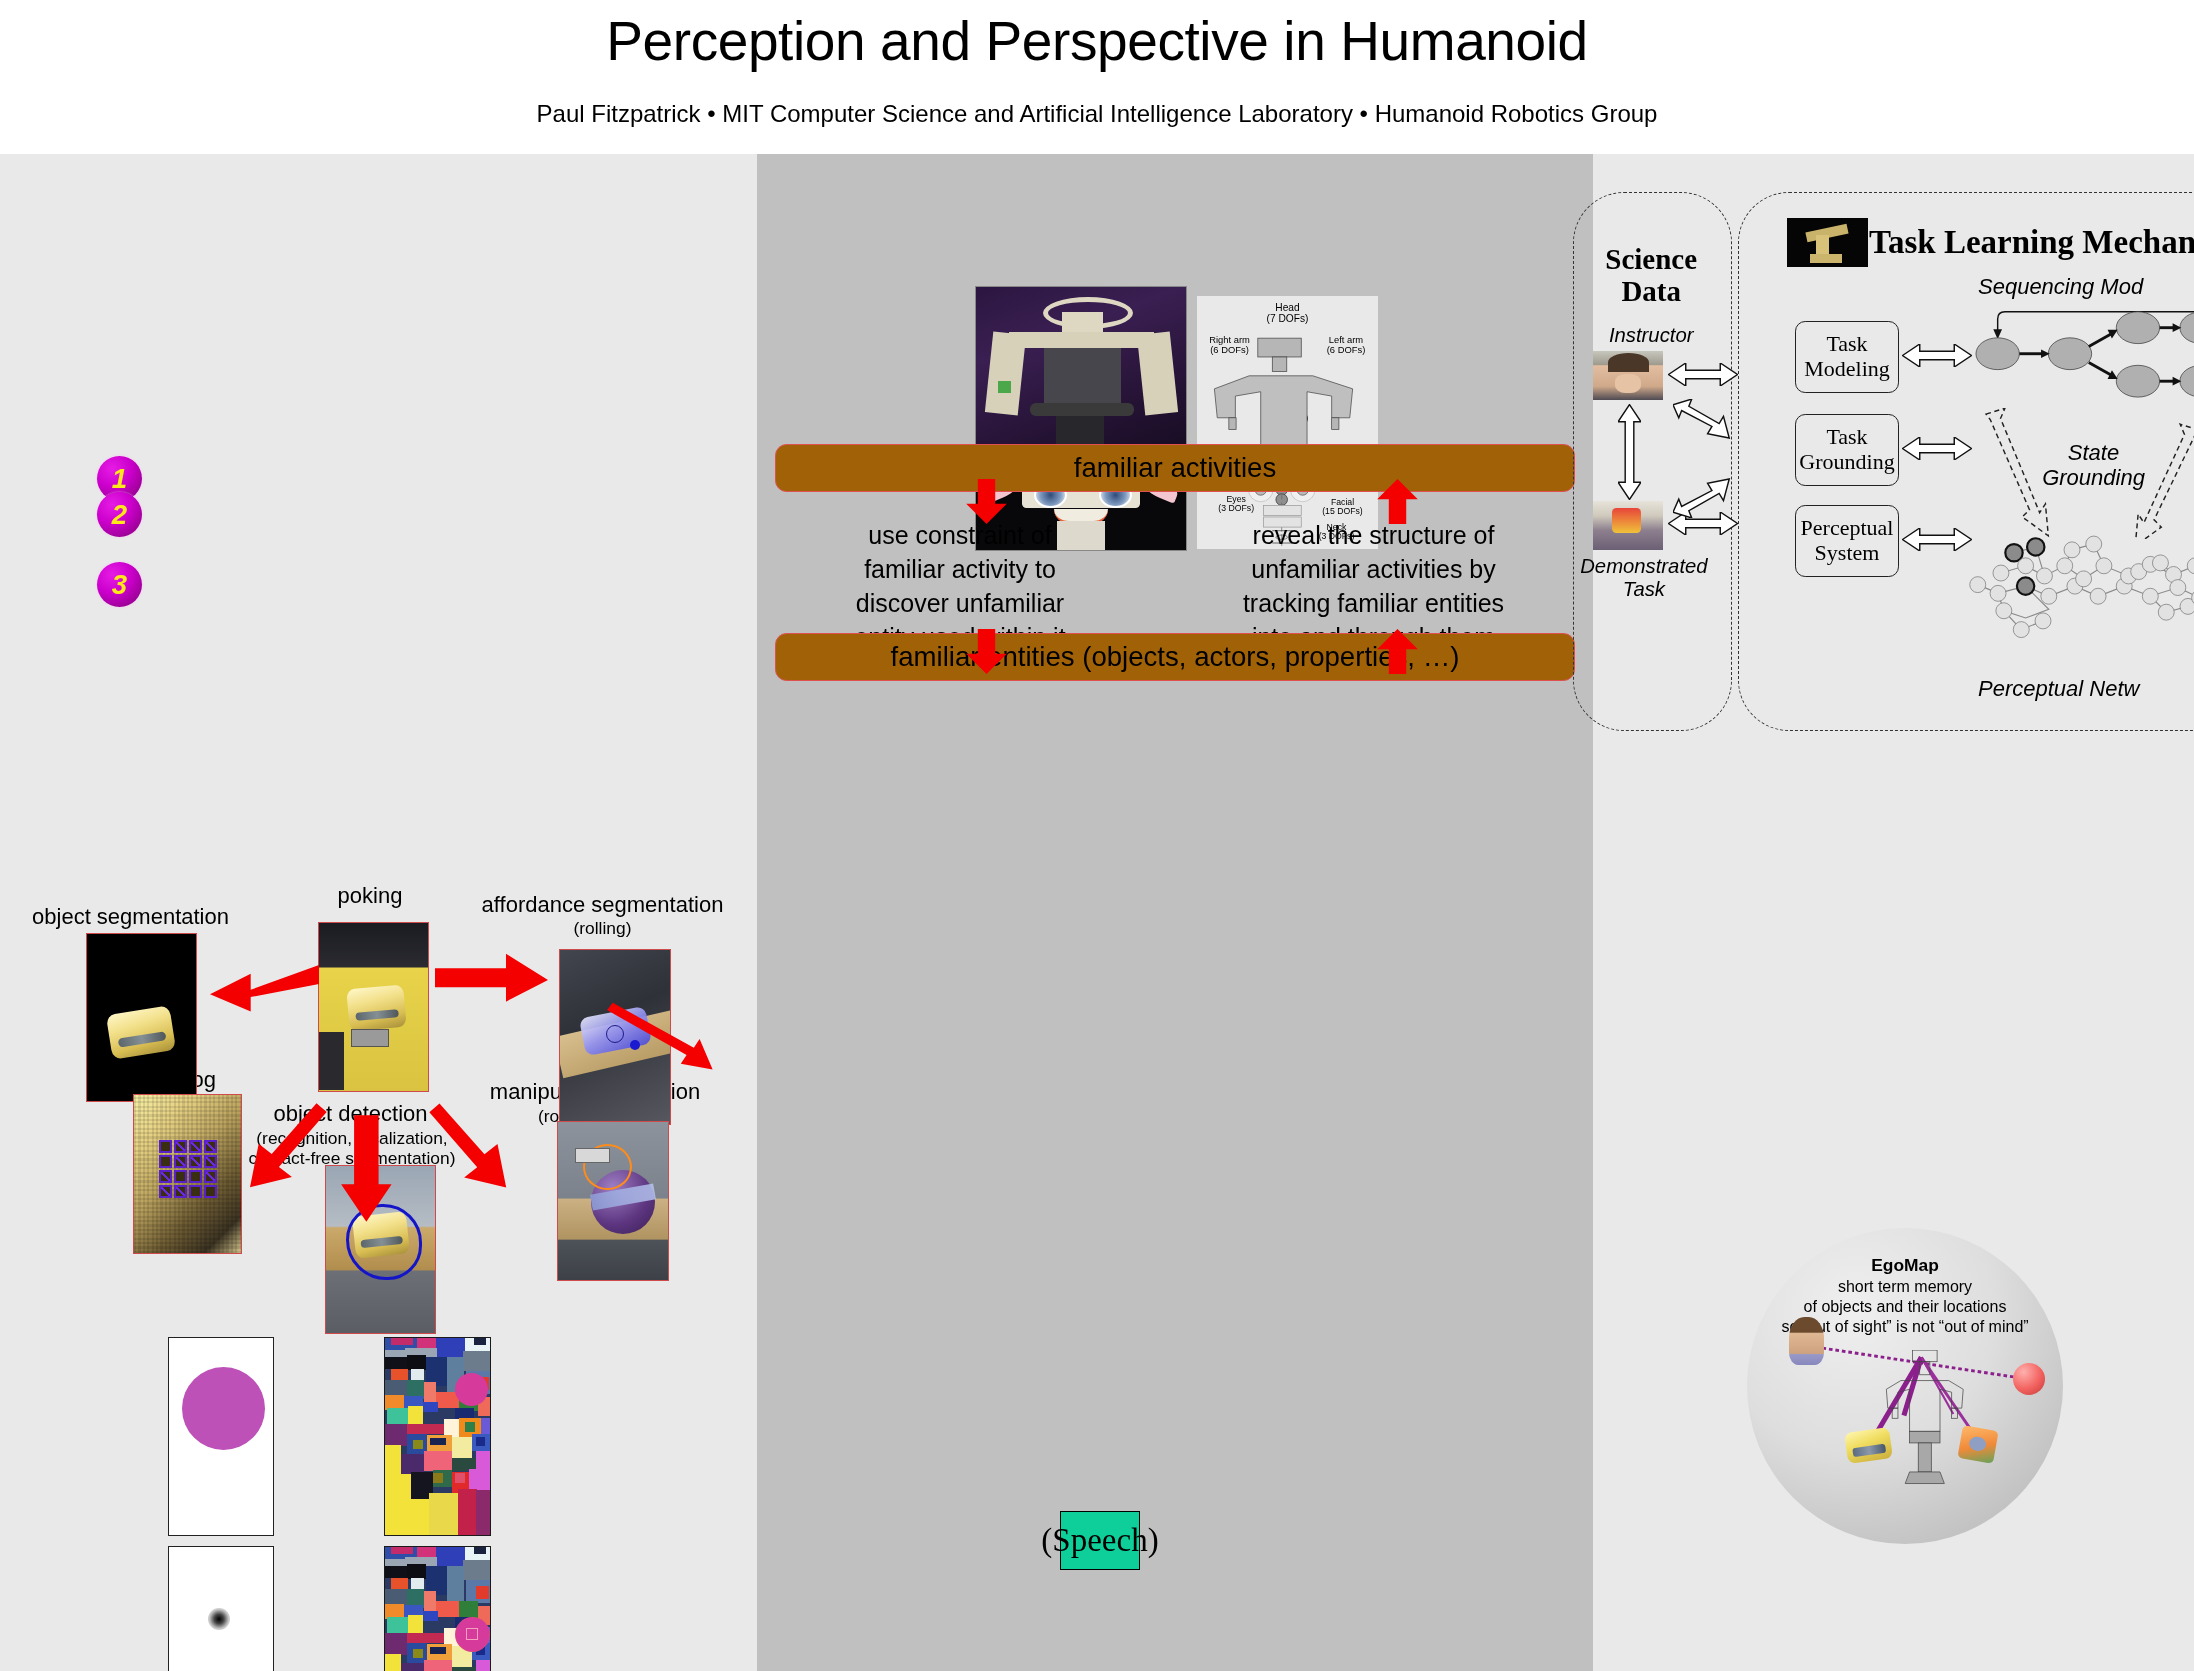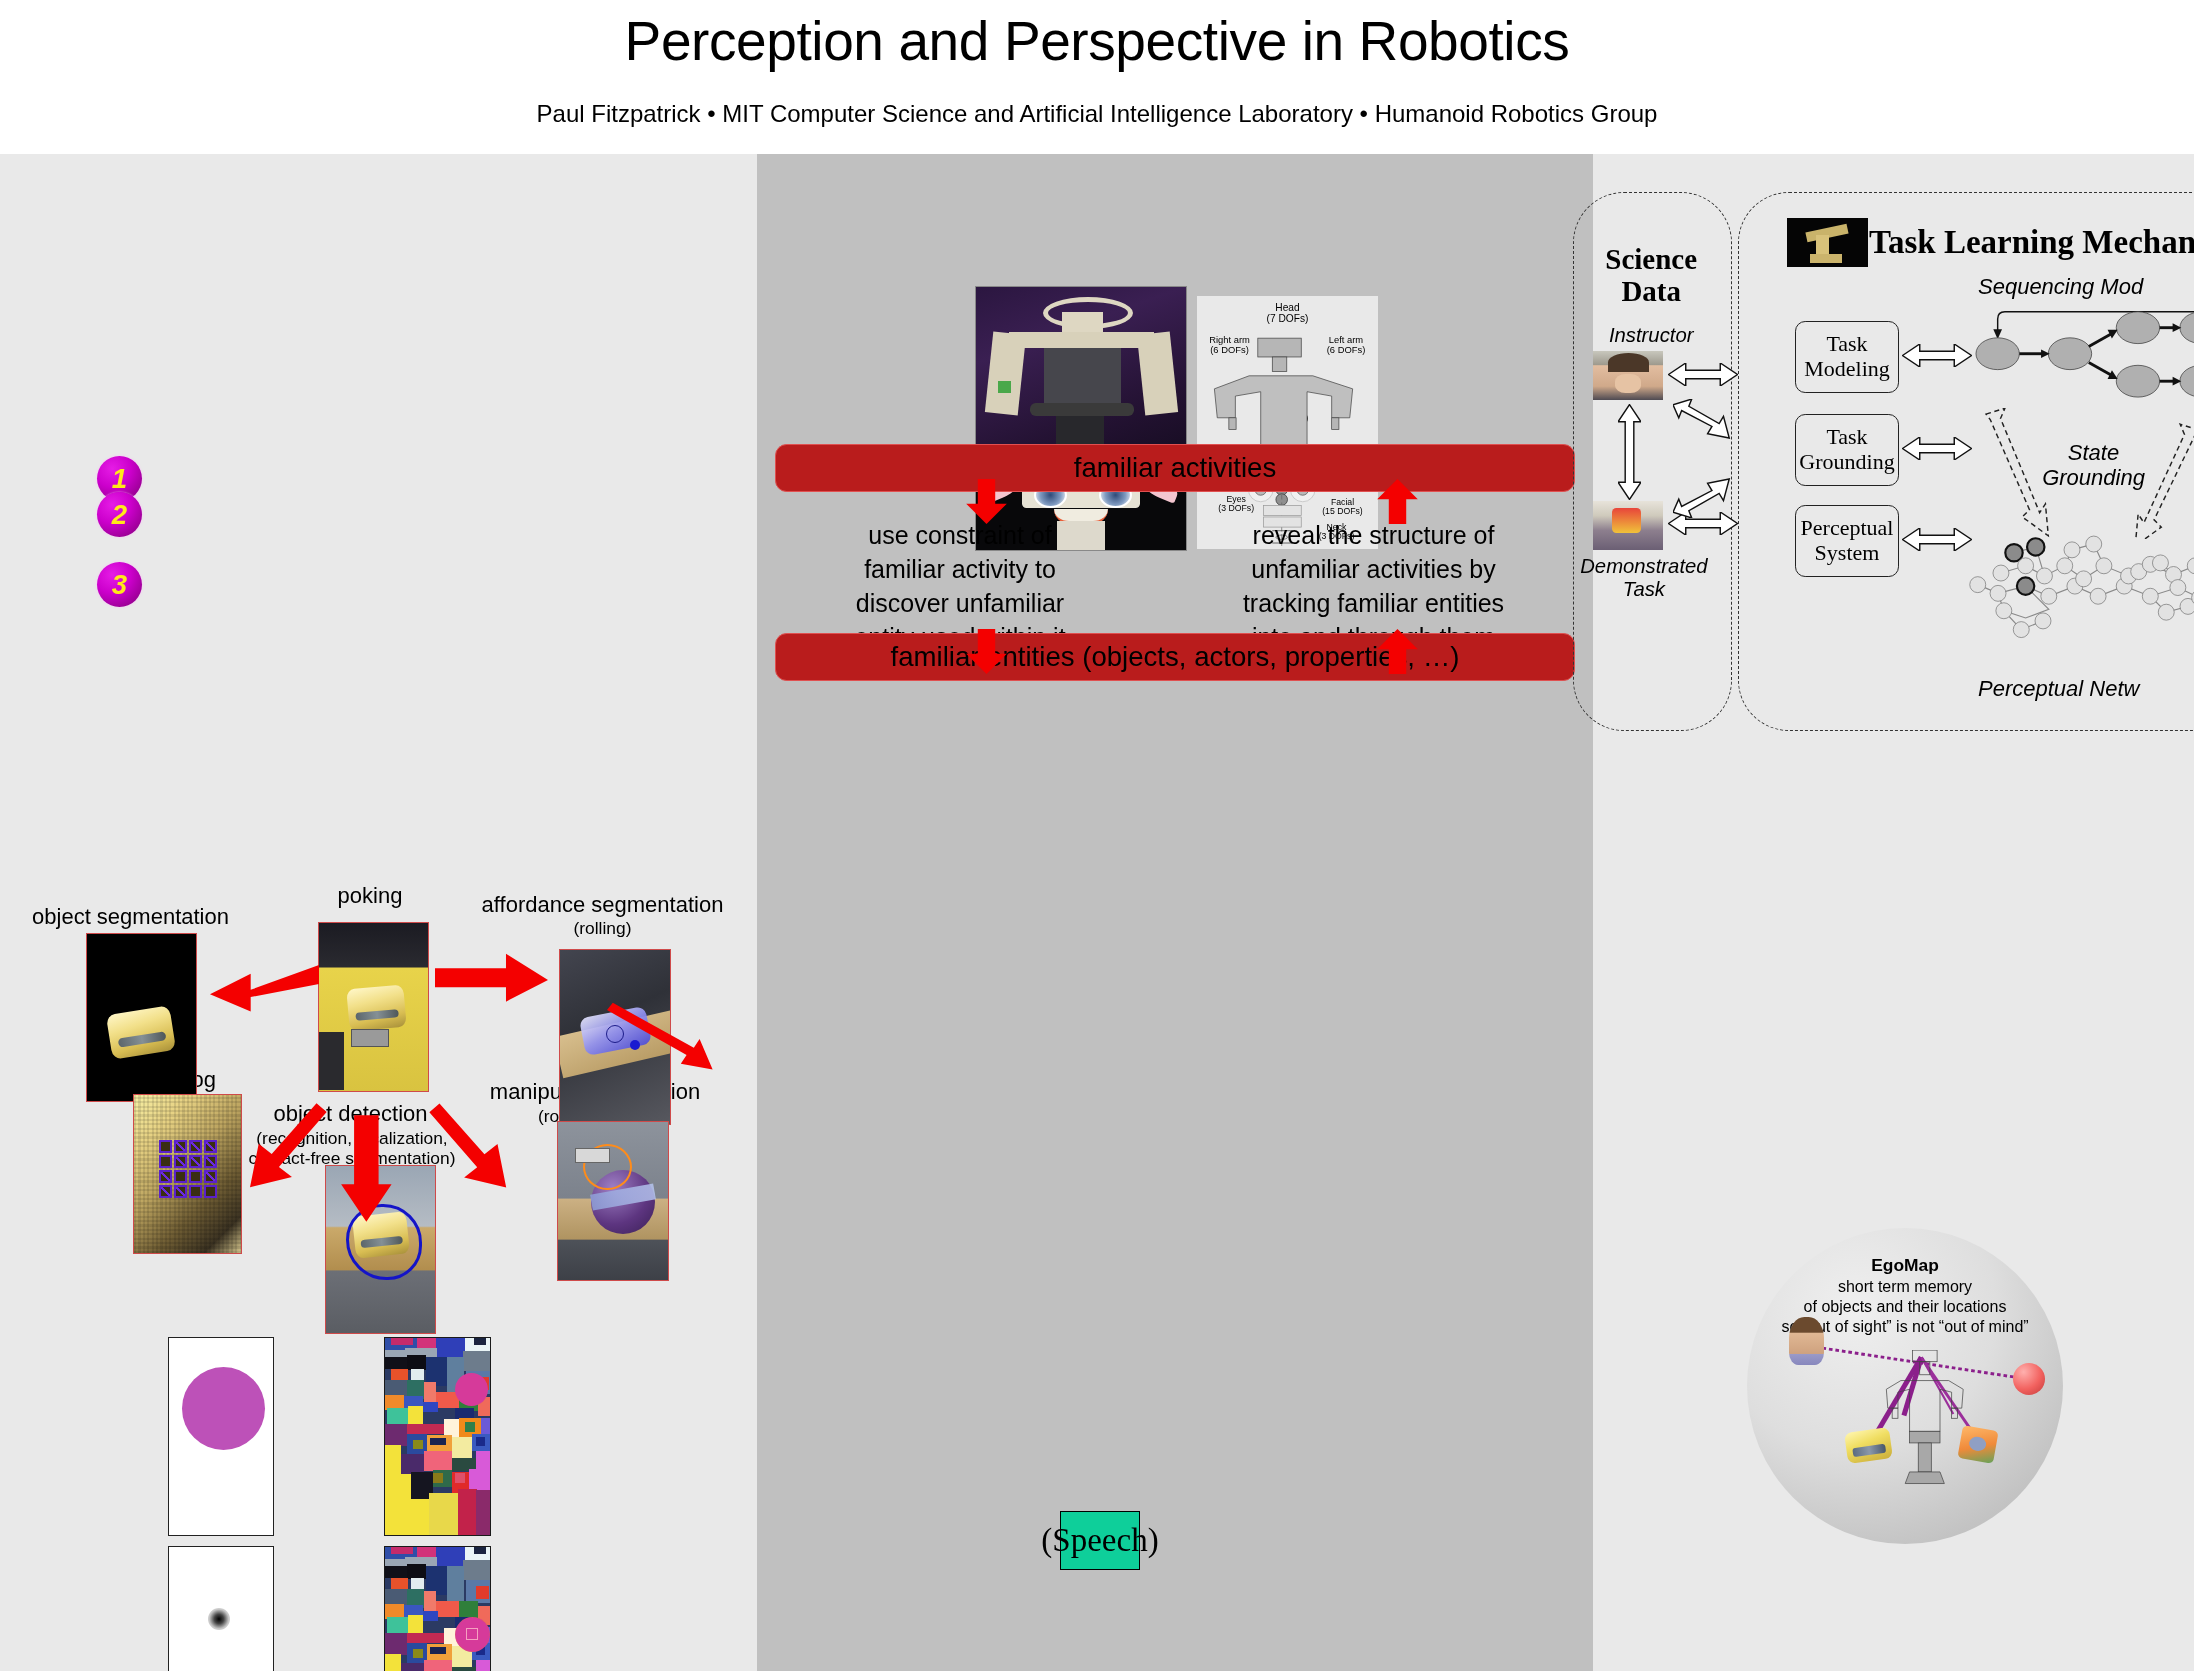--- a/index.html
+++ b/index.html
@@ -66,21 +66,21 @@
   .mosaic{position:absolute;inset:0;}
   .mos{position:absolute;}
 
   
   #cog-photo{background:linear-gradient(160deg,#2b1640 0%,#3a1f52 30%,#241233 70%,#150c20 100%);}
   #kismet-photo{background:#08080a;}
   .diagbox{position:absolute;background:#e9e9e9;border:none;}
   .dofsvg{position:absolute;}
 
   
-  .pinkbox{position:absolute;background:#b91c1c;border:0.7px solid #e05050;border-radius:11.6px;
+  .pinkbox{position:absolute;background:#a16207;border:0.7px solid #e05050;border-radius:11.6px;
      display:flex;align-items:center;justify-content:center;font-size:27.6px;}
   .flowtext{position:absolute;text-align:center;font-size:25px;line-height:34px;}
 
   
   #speech-box{position:absolute;background:#0ecf9a;border:1.5px solid #000;
      display:flex;align-items:center;justify-content:center;
      font-family:"Liberation Serif",serif;font-size:33px;}
 
   
   .dashbox{position:absolute;border:1.5px dashed #333;border-radius:51px;background:transparent;}
@@ -94,21 +94,21 @@
   .facephoto{position:absolute;border:0;overflow:hidden;}
   .egomap{position:absolute;border-radius:50%;
      background:radial-gradient(circle at 34% 26%,#efefef 0%,#dedede 45%,#c3c3c3 78%,#b4b4b4 100%);}
   .egotext{position:absolute;width:100%;text-align:center;font-size:16px;line-height:19.6px;}
   .egotext b{font-size:17.4px;}
 </style>
 </head>
 <body>
 
 <div id="header">
-  <div id="poster-title">Perception and Perspective in Robotics</div>
+  <div id="poster-title">Perception and Perspective in Humanoid</div>
   <div id="poster-authors">Paul Fitzpatrick  •  MIT Computer Science and Artificial Intelligence Laboratory • Humanoid Robotics Group</div>
 </div>
 
 <div class="panel" id="panel-left">
 
   <div class="ball" style="left:97px;top:302px;">1</div>
   <div class="ball" style="left:97px;top:338px;">2</div>
   <div class="ball" style="left:97px;top:408px;">3</div>
 
   <div class="lbl" style="left:0px;top:750px;width:261px;">object segmentation</div>

